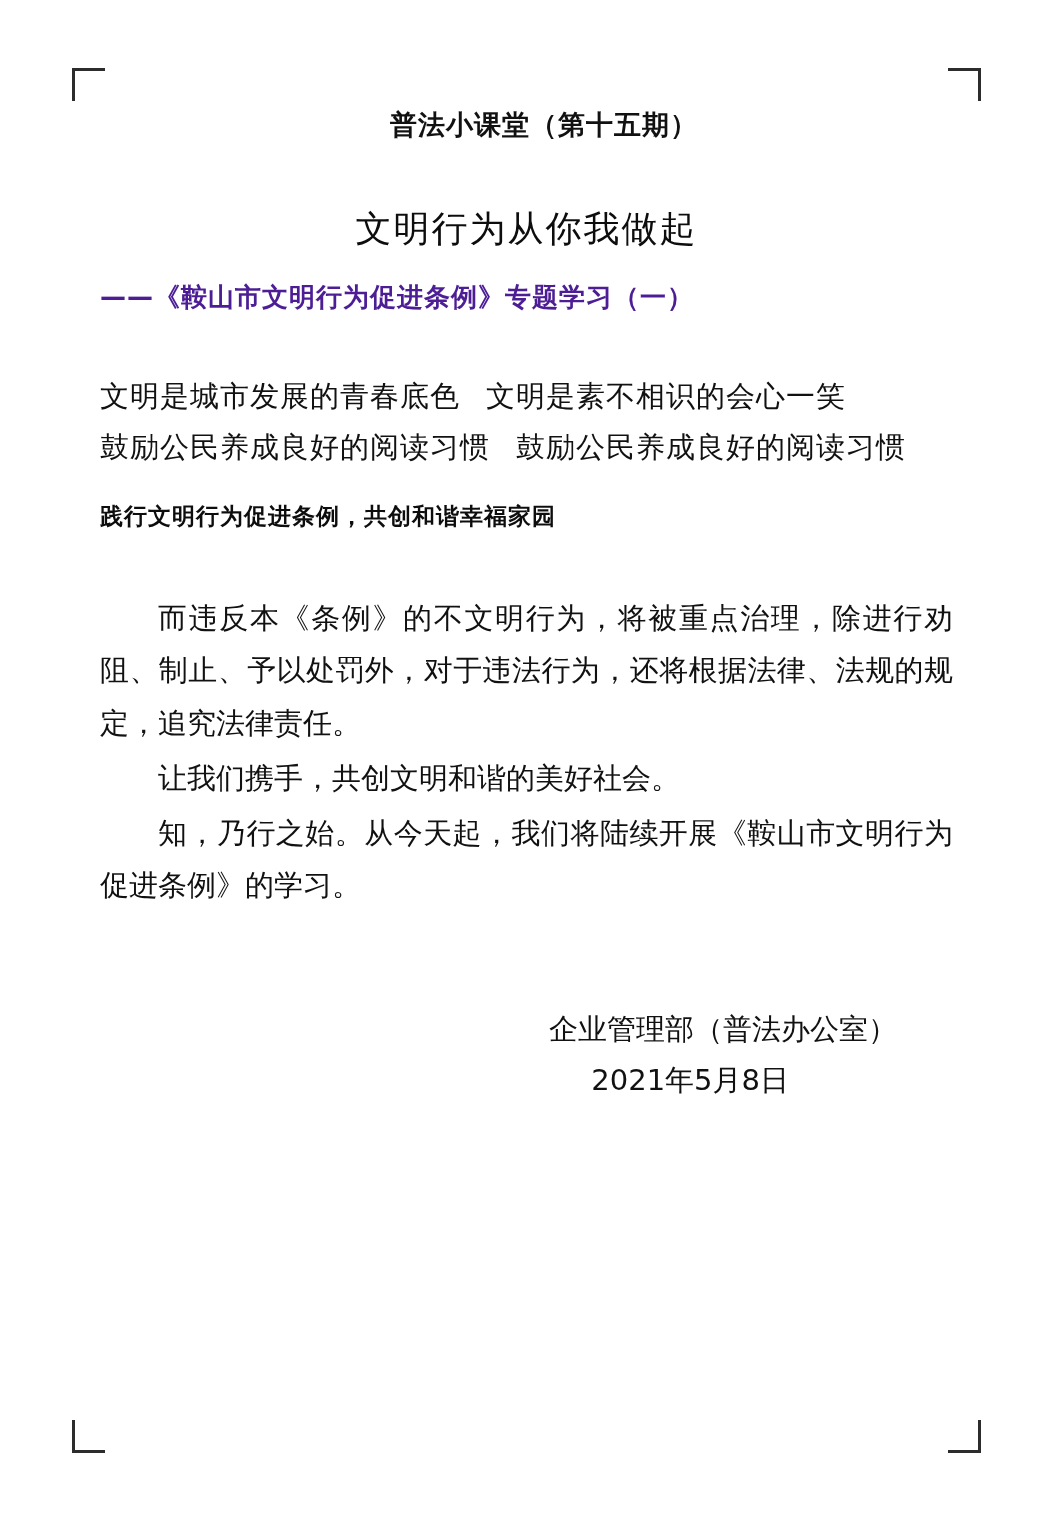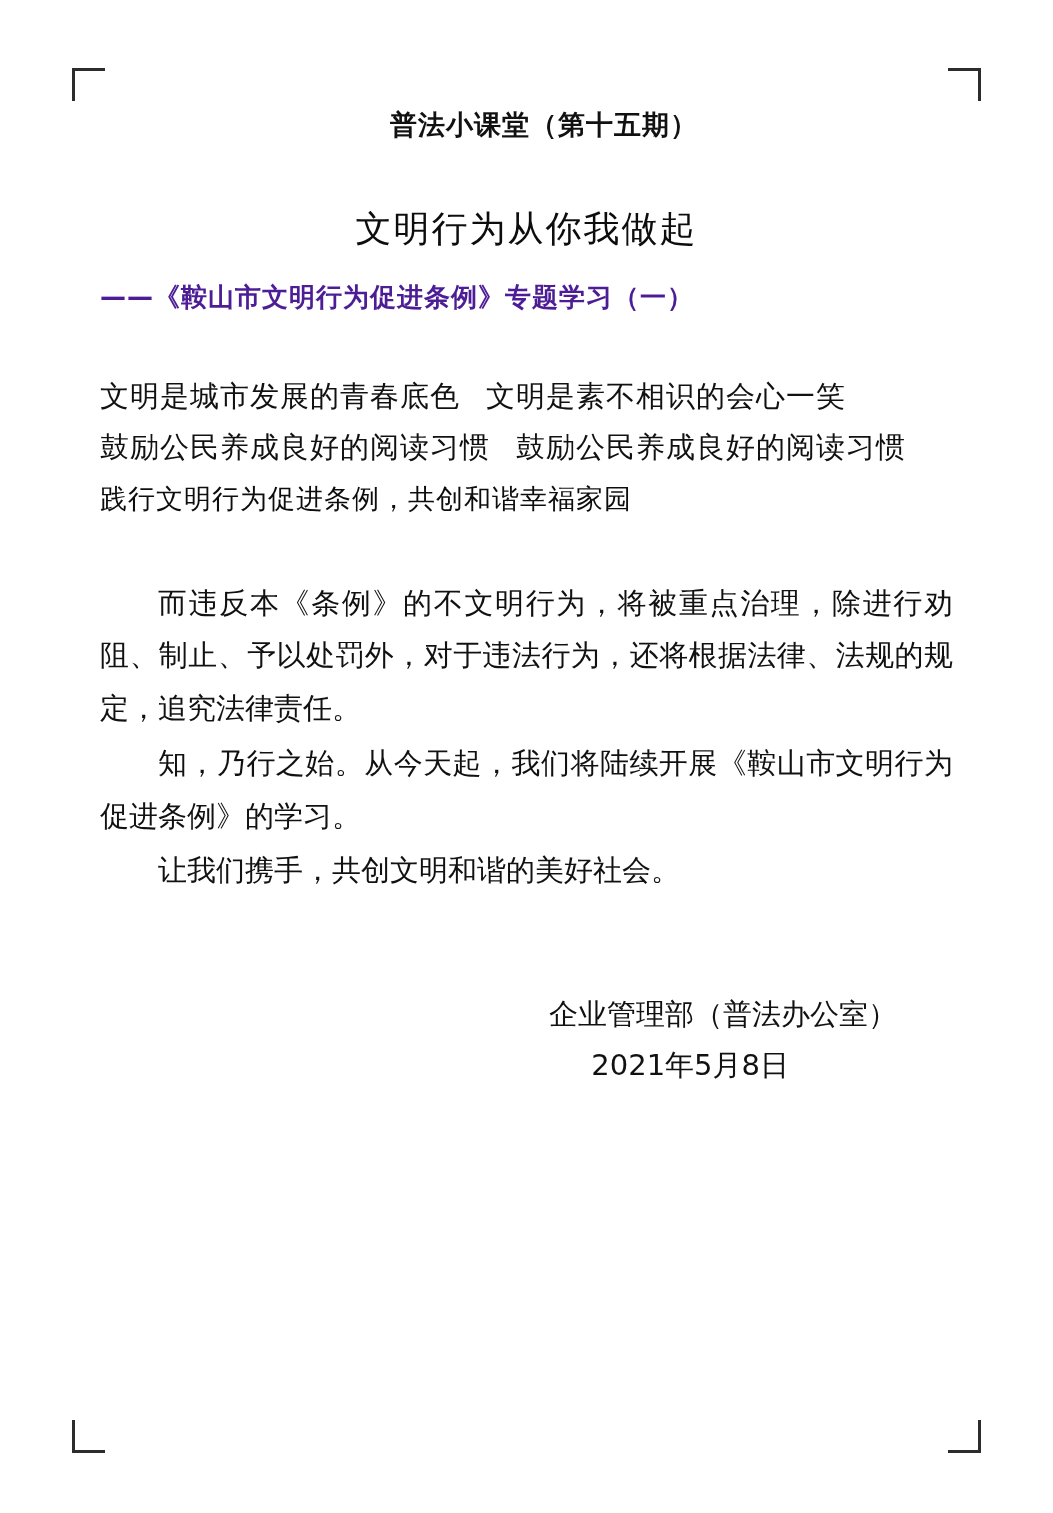--- a/index.html
+++ b/index.html
@@ -78,24 +78,24 @@
   .slogan-row {
     font-size: 29px;
     line-height: 1.75;
     letter-spacing: 1px;
     color: #111;
   }
   .slogan-row .seg + .seg {
     margin-left: 26px;
   }
   .slogan-bold {
-    font-size: 27px;
-    font-weight: 400;
+    font-size: 23px;
+    font-weight: 700;
     letter-spacing: 1px;
-    margin-top: 8px;
+    margin-top: 28px;
     color: #0d0d0d;
   }
 
   .body-text {
     margin-top: 60px;
     font-size: 29px;
     line-height: 1.82;
     text-align: justify;
     text-justify: inter-ideograph;
     color: #111;
@@ -140,22 +140,22 @@
         <span class="seg">文明是城市发展的青春底色</span><span class="seg">文明是素不相识的会心一笑</span>
       </div>
       <div class="slogan-row">
         <span class="seg">鼓励公民养成良好的阅读习惯</span><span class="seg">鼓励公民养成良好的阅读习惯</span>
       </div>
       <div class="slogan-bold">践行文明行为促进条例，共创和谐幸福家园</div>
     </div>
 
     <div class="body-text">
       <p>而违反本《条例》的不文明行为，将被重点治理，除进行劝阻、制止、予以处罚外，对于违法行为，还将根据法律、法规的规定，追究法律责任。</p>
+      <p>让我们携手，共创文明和谐的美好社会。</p>
       <p>知，乃行之始。从今天起，我们将陆续开展《鞍山市文明行为促进条例》的学习。</p>
-      <p>让我们携手，共创文明和谐的美好社会。</p>
     </div>
 
     <div class="signature">
       <div class="sig-dept">企业管理部（普法办公室）</div>
       <div class="sig-date">2021年5月8日</div>
     </div>
 
   </div>
 </div>
 

